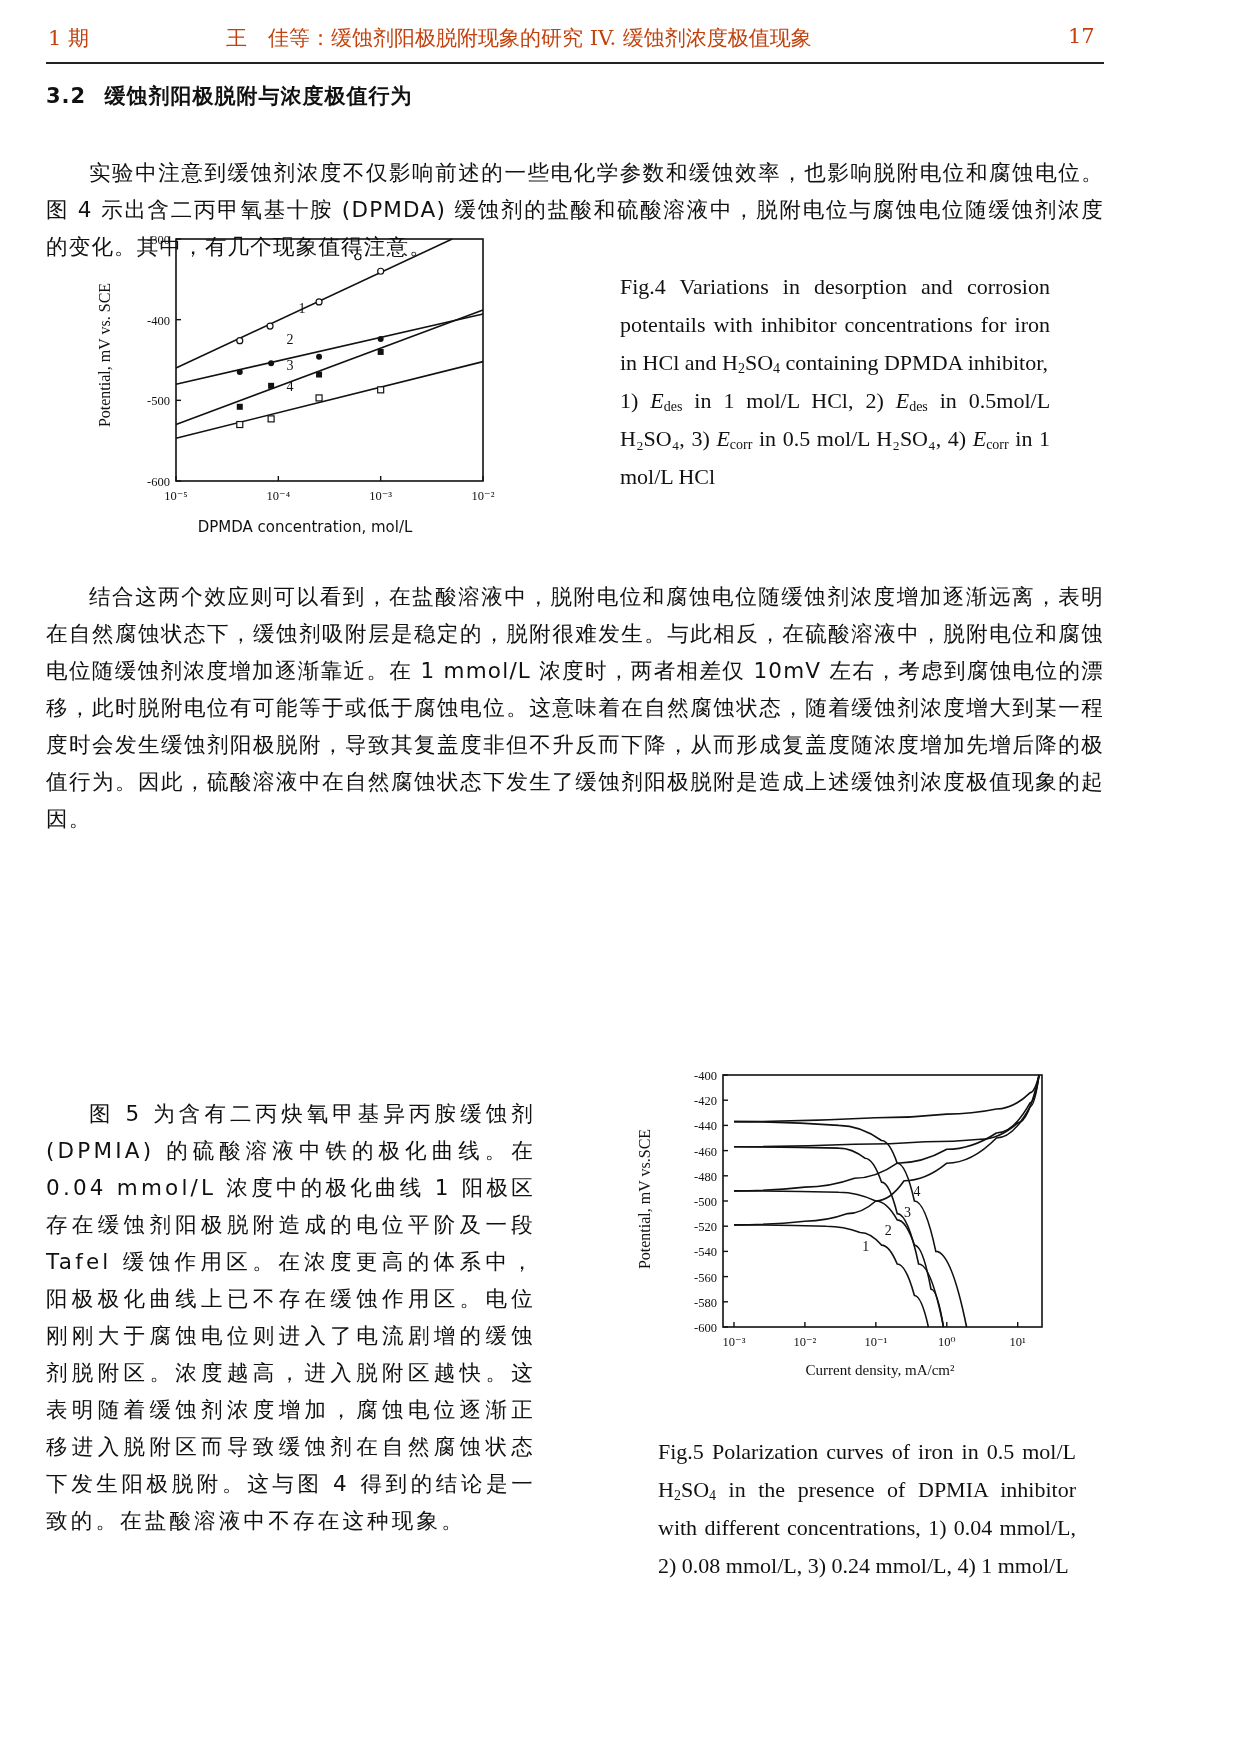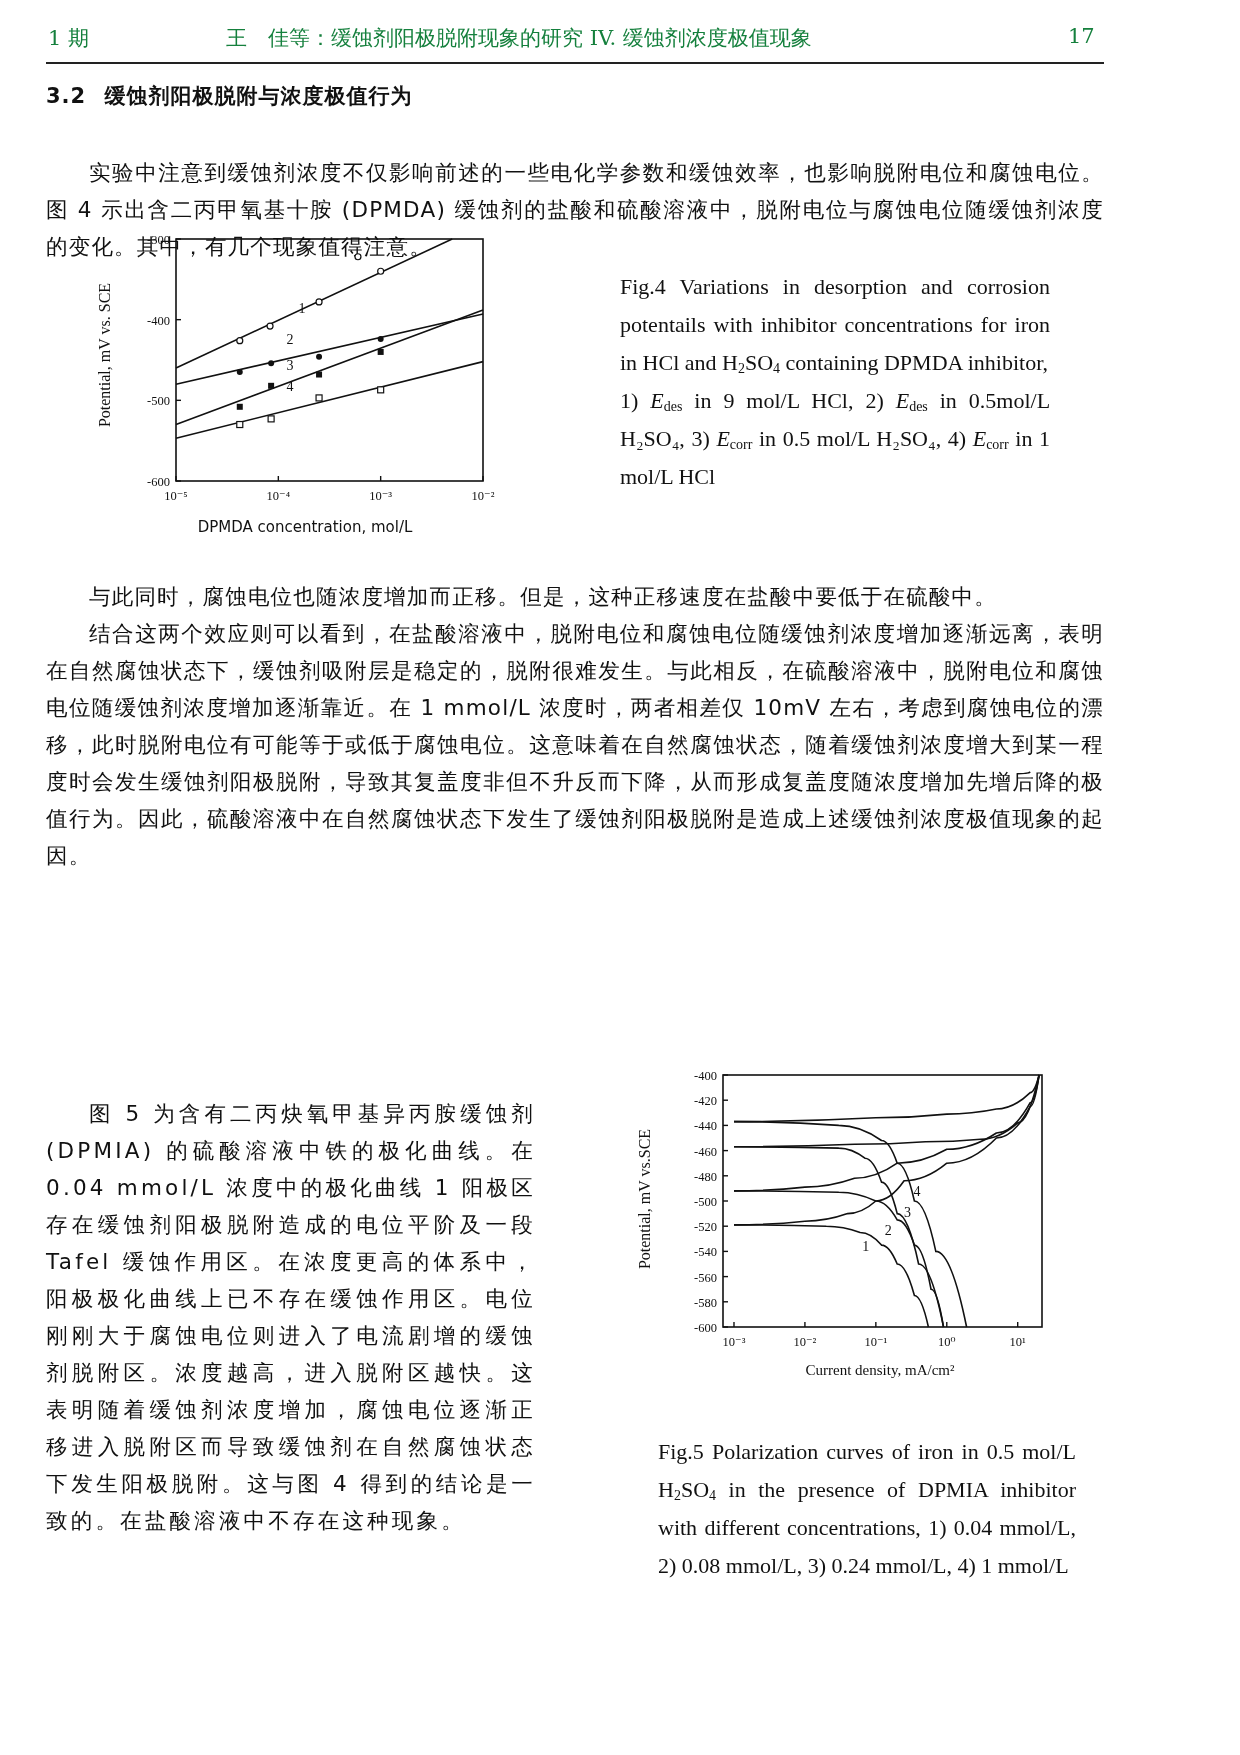--- a/index.html
+++ b/index.html
@@ -1,19 +1,19 @@
 <!DOCTYPE html>
 <html><head>
 <meta charset="utf-8">
 <style>
   html, body { margin: 0; padding: 0; background: #ffffff; }
   body { width: 1240px; height: 1755px; position: relative; overflow: hidden;
          font-family: "DejaVu Serif", "Liberation Serif", serif; color: #111; }
   .abs { position: absolute; }
-  .hdr { top: 24px; font-size: 21px; font-family: "DejaVu Serif", serif; color:#15803d; }
+  .hdr { top: 24px; font-size: 21px; font-family: "DejaVu Serif", serif; color:#c2410c; }
   .rule { left: 46px; top: 62px; width: 1058px; height: 0; border-top: 2px solid #222; }
   .sect { left: 46px; top: 82px; font-size: 21px; font-weight: bold; font-family: "DejaVu Sans", sans-serif; letter-spacing: 1px; }
   .para { font-size: 21.5px; line-height: 37px; text-align: justify; text-align-last: left; letter-spacing: 1.2px; font-family: "DejaVu Sans", sans-serif; }
   .para p { margin: 0; text-indent: 2em; }
   .cap { font-family: "Liberation Serif", "DejaVu Serif", serif; font-size: 22px; line-height: 38px; text-align: justify; margin-left: 20px; }
   .cap sub { font-size: 14px; vertical-align: -3px; line-height: 0; }
   .cap i { font-style: italic; }
   svg text { font-family: "Liberation Serif", "DejaVu Serif", serif; fill: #111; }
 </style>
 </head>
@@ -90,28 +90,27 @@
     </g>
   <text id="fig4-xlabel" x="215" y="327" text-anchor="middle" font-size="15" style="font-family:'DejaVu Sans',sans-serif;">DPMDA concentration, mol/L</text>
   <text id="fig4-ylabel" x="0" y="0" text-anchor="middle" font-size="16" transform="translate(20,150) rotate(-90)">Potential, mV vs. SCE</text>
 </svg>
 
 <div class="abs cap" style="left:600px; top:268px; width:430px;">
   <span>Fig.4</span>
   <span>Variations in desorption and corrosion potentails with inhibitor concentrations for iron in HCl and</span>
   <span><span>H</span><sub>2</sub><span>SO</span><sub>4</sub></span>
   <span>containing DPMDA inhibitor,</span><br>
-  <span><span>1)</span> <i>E</i><sub>des</sub> <span>in 9 mol/L HCl,</span></span>
+  <span><span>1)</span> <i>E</i><sub>des</sub> <span>in 1 mol/L HCl,</span></span>
   <span><span>2)</span> <i>E</i><sub>des</sub> <span>in 0.5mol/L H₂SO₄,</span></span>
   <span><span>3)</span> <i>E</i><sub>corr</sub> <span>in 0.5 mol/L H₂SO₄,</span></span>
   <span><span>4)</span> <i>E</i><sub>corr</sub> <span>in 1 mol/L HCl</span></span>
 </div>
 
 <div class="abs para" style="left:46px; top:578px; width:1058px;">
-  <p>与此同时，腐蚀电位也随浓度增加而正移。但是，这种正移速度在盐酸中要低于在硫酸中。</p>
   <p>结合这两个效应则可以看到，在盐酸溶液中，脱附电位和腐蚀电位随缓蚀剂浓度增加逐渐远离，表明在自然腐蚀状态下，缓蚀剂吸附层是稳定的，脱附很难发生。与此相反，在硫酸溶液中，脱附电位和腐蚀电位随缓蚀剂浓度增加逐渐靠近。在 1 mmol/L 浓度时，两者相差仅 10mV 左右，考虑到腐蚀电位的漂移，此时脱附电位有可能等于或低于腐蚀电位。这意味着在自然腐蚀状态，随着缓蚀剂浓度增大到某一程度时会发生缓蚀剂阳极脱附，导致其复盖度非但不升反而下降，从而形成复盖度随浓度增加先增后降的极值行为。因此，硫酸溶液中在自然腐蚀状态下发生了缓蚀剂阳极脱附是造成上述缓蚀剂浓度极值现象的起因。</p>
 </div>
 
 <div class="abs para" style="left:46px; top:1095px; width:490px; letter-spacing:3.2px;">
   <p>图 5 为含有二丙炔氧甲基异丙胺缓蚀剂 (DPMIA) 的硫酸溶液中铁的极化曲线。在 0.04 mmol/L 浓度中的极化曲线 1 阳极区存在缓蚀剂阳极脱附造成的电位平阶及一段 Tafel 缓蚀作用区。在浓度更高的体系中，阳极极化曲线上已不存在缓蚀作用区。电位刚刚大于腐蚀电位则进入了电流剧增的缓蚀剂脱附区。浓度越高，进入脱附区越快。这表明随着缓蚀剂浓度增加，腐蚀电位逐渐正移进入脱附区而导致缓蚀剂在自然腐蚀状态下发生阳极脱附。这与图 4 得到的结论是一致的。在盐酸溶液中不存在这种现象。</p>
 </div>
 
 <svg class="abs" style="left:630px; top:1055px;" width="440" height="335" id="fig5">
   <g id="fig5-axes">
       <rect x="93" y="20" width="319" height="252" fill="none" stroke="#111" stroke-width="1.6"></rect>

